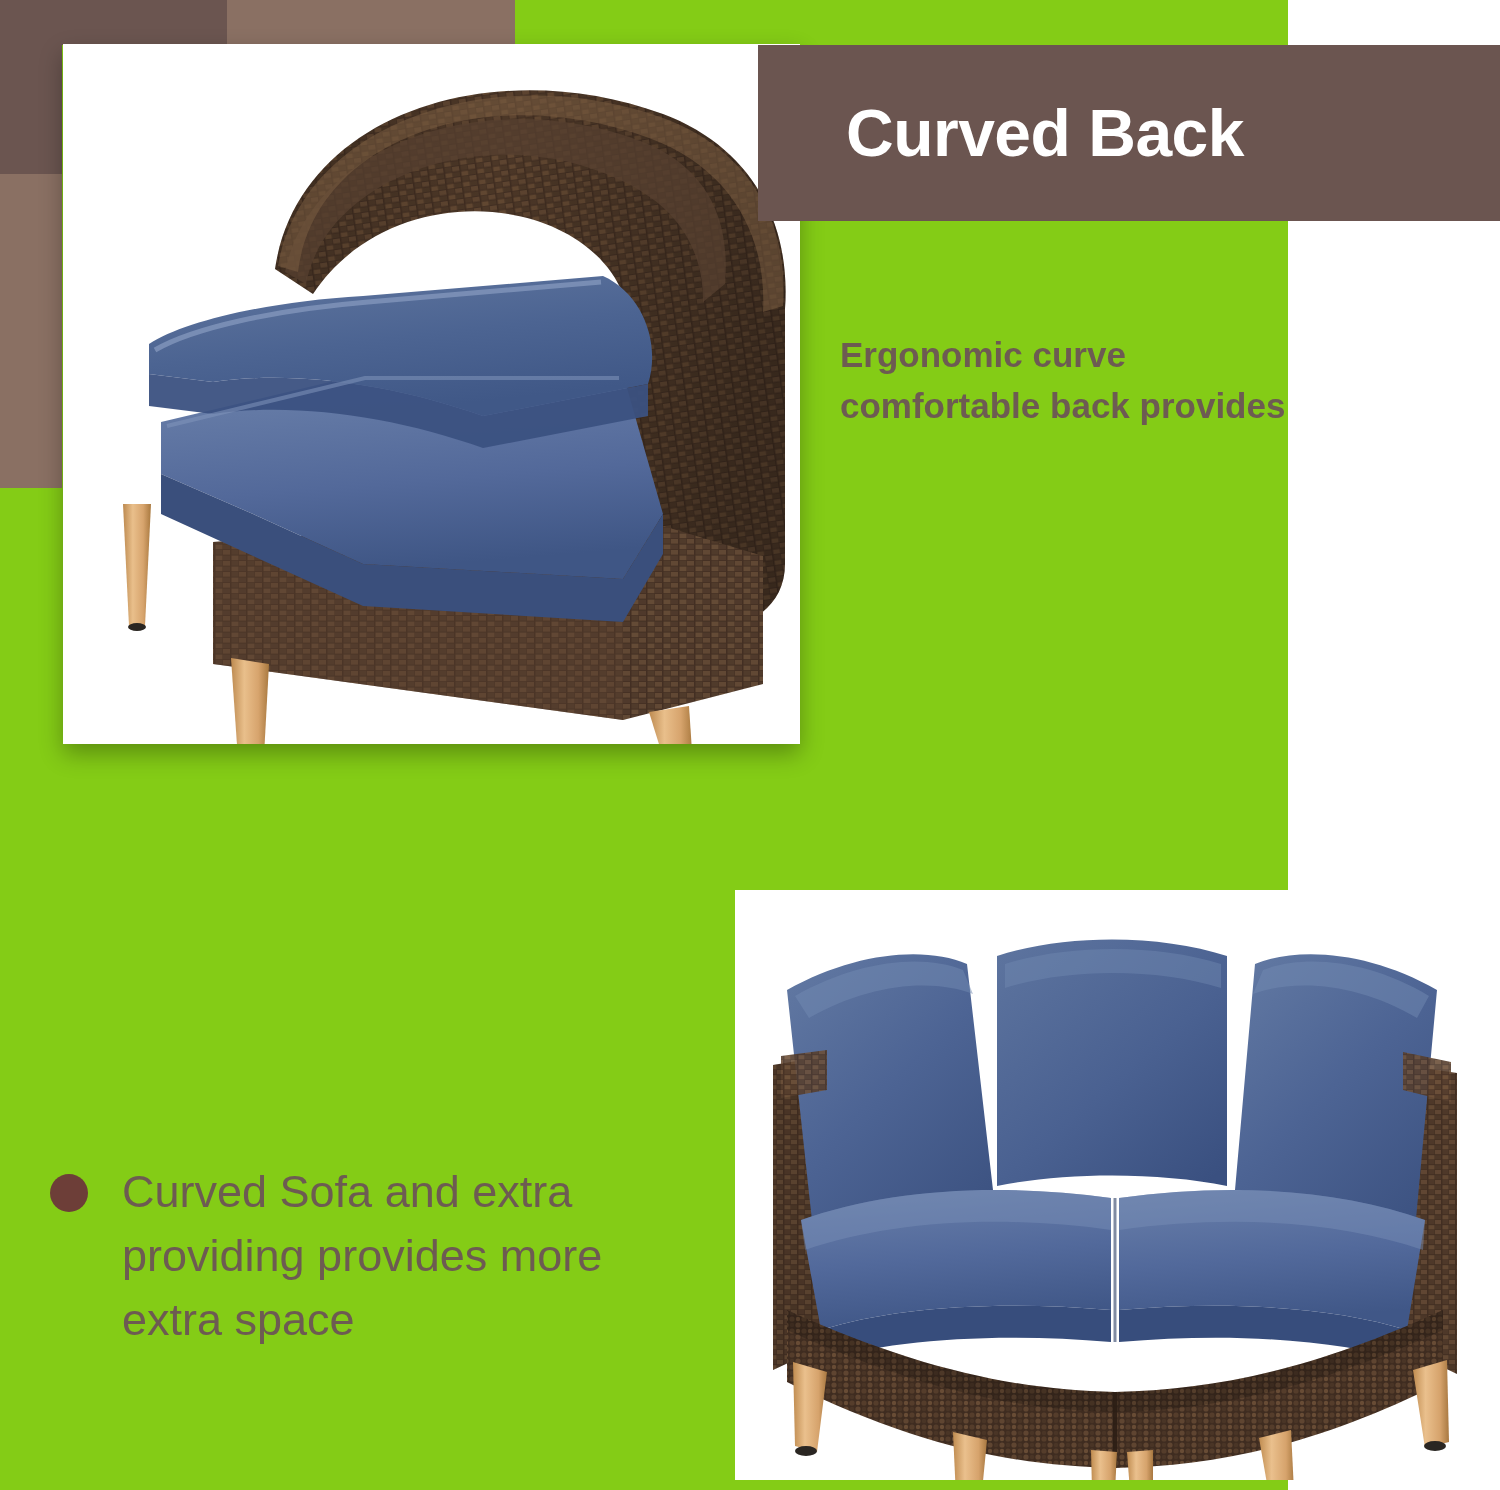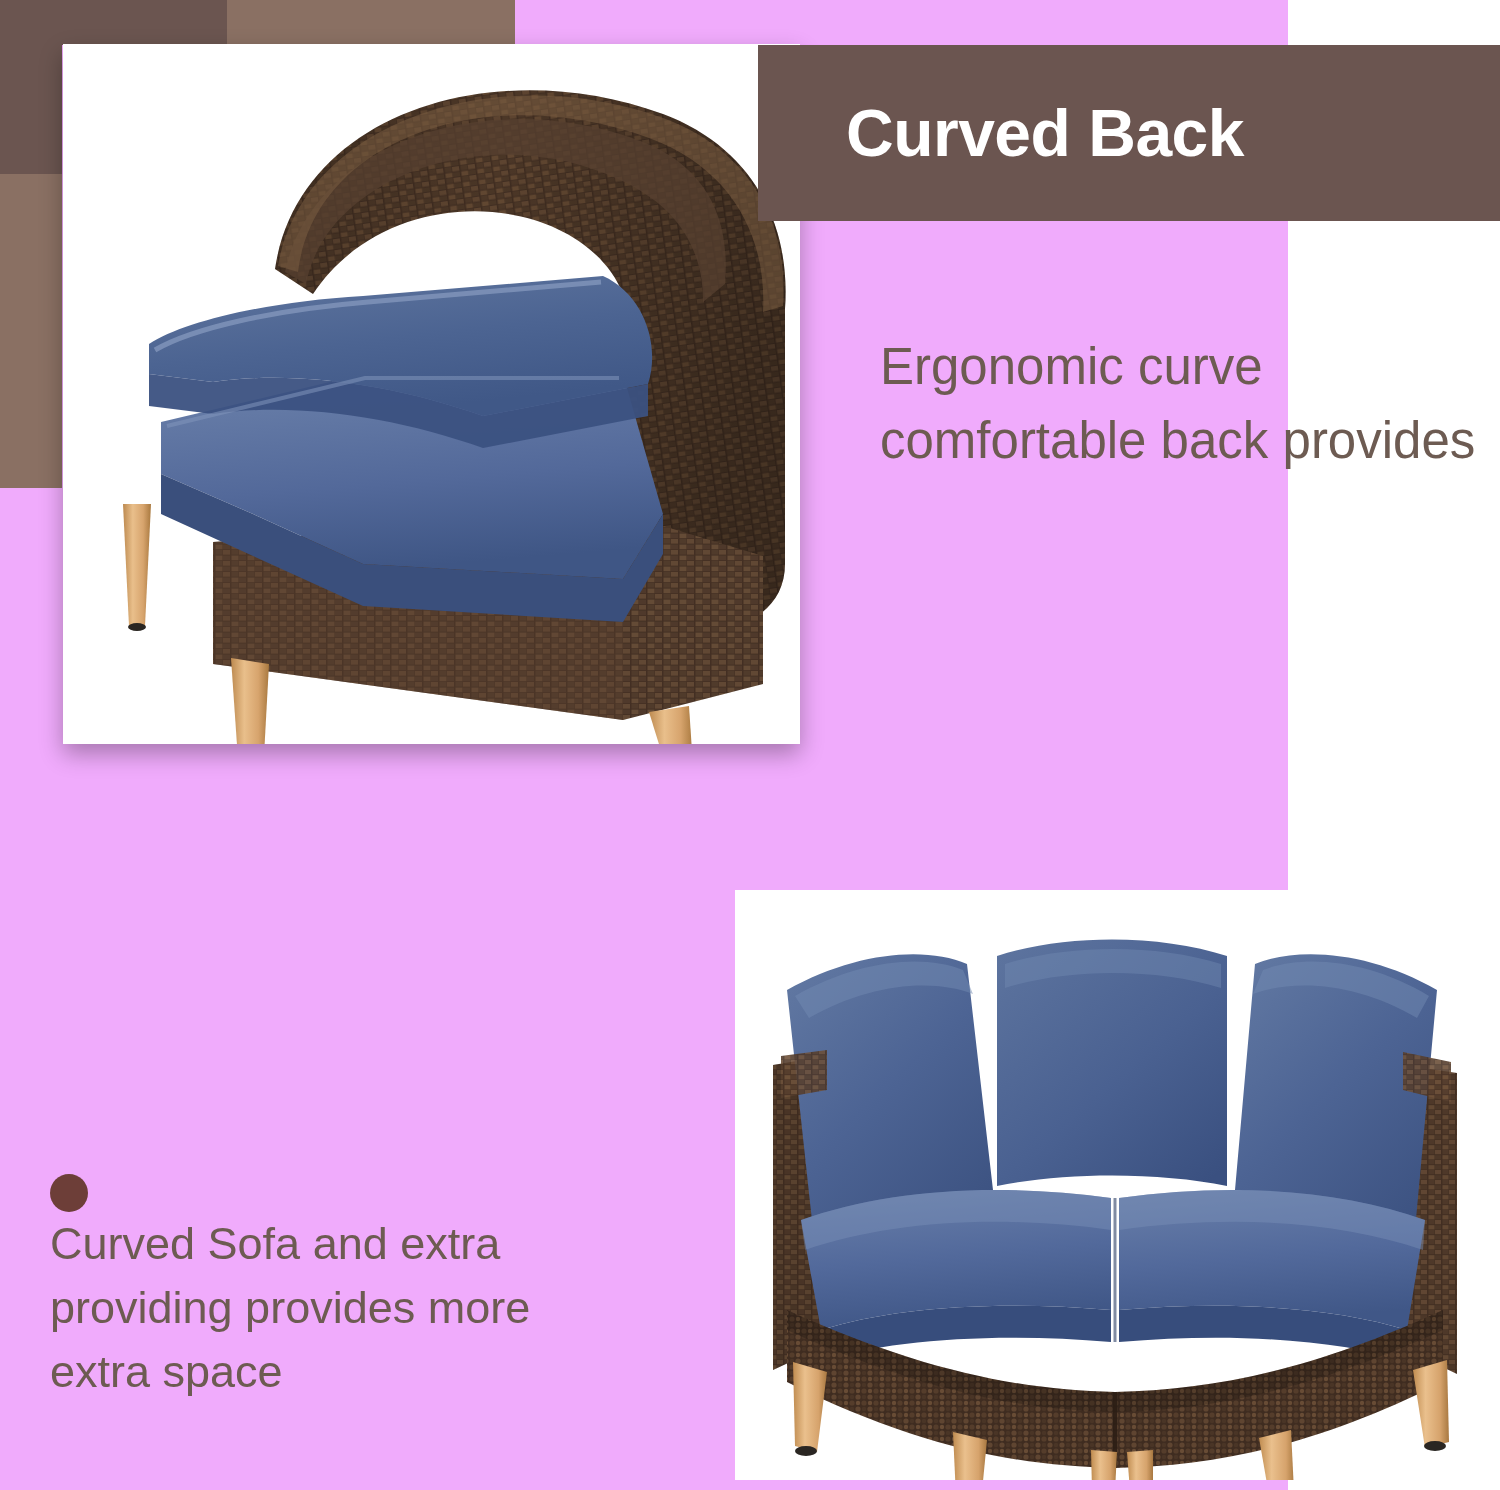--- a/index.html
+++ b/index.html
@@ -9,21 +9,21 @@
     height: 1490px;
     background: #ffffff;
     font-family: "Liberation Sans", sans-serif;
     overflow: hidden;
   }
 
   #page {
     position: relative;
     width: 1288px;
     height: 1490px;
-    background: #f0abfc;
+    background: #84cc16;
   }
 
   
   .deco-dark-top {
     position: absolute;
     left: 0; top: 0;
     width: 227px; height: 45px;
     background: #6b5550;
   }
   .deco-light-top {
@@ -59,26 +59,26 @@
     font-size: 66px;
     font-weight: bold;
     letter-spacing: -0.5px;
     margin-left: 88px;
     white-space: nowrap;
   }
 
   
   .feature-text {
     position: absolute;
-    left: 880px; top: 330px;
+    left: 840px; top: 330px;
     width: 610px;
     color: #6d5b52;
-    font-size: 51px;
+    font-size: 35px;
     line-height: 1.45;
-    font-weight: 400;
+    font-weight: 700;
   }
 
   
   .photo-card-top {
     position: absolute;
     left: 63px; top: 44px;
     width: 737px; height: 700px;
     background: #ffffff;
     box-shadow: 0 10px 22px rgba(0,0,0,0.30);
     overflow: hidden;
@@ -112,21 +112,20 @@
     line-height: 1.05;
   }
 
   
   .bullet-row {
     position: absolute;
     left: 50px; top: 1160px;
     width: 660px;
     display: flex;
     align-items: flex-start;
-    flex-direction: column;
   }
   .bullet-dot {
     flex: 0 0 auto;
     width: 38px; height: 38px;
     border-radius: 50%;
     background: #6d3e38;
     margin-top: 14px;
     margin-right: 34px;
   }
   .bullet-text {

